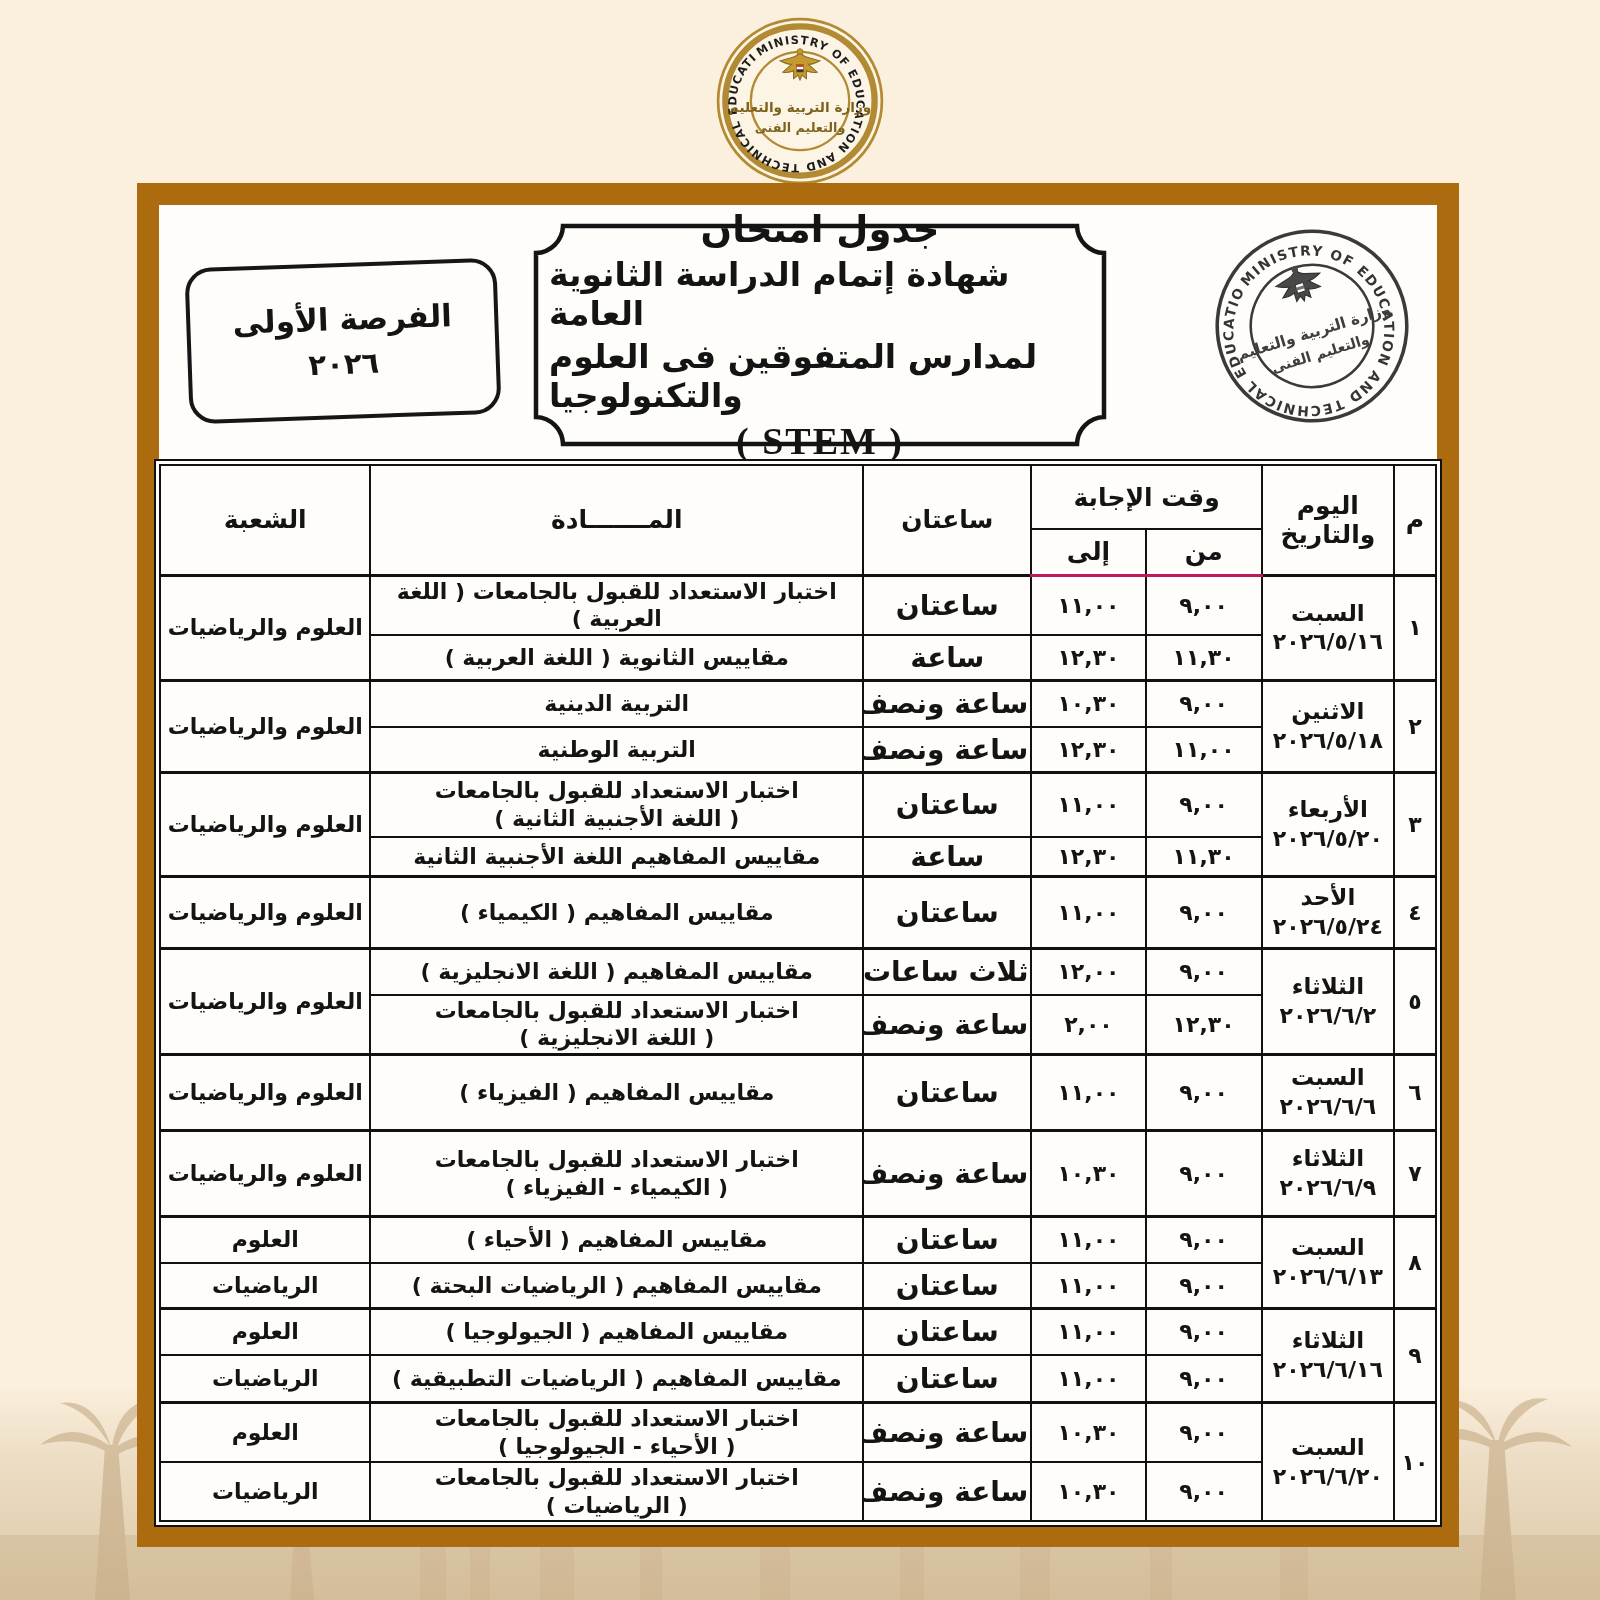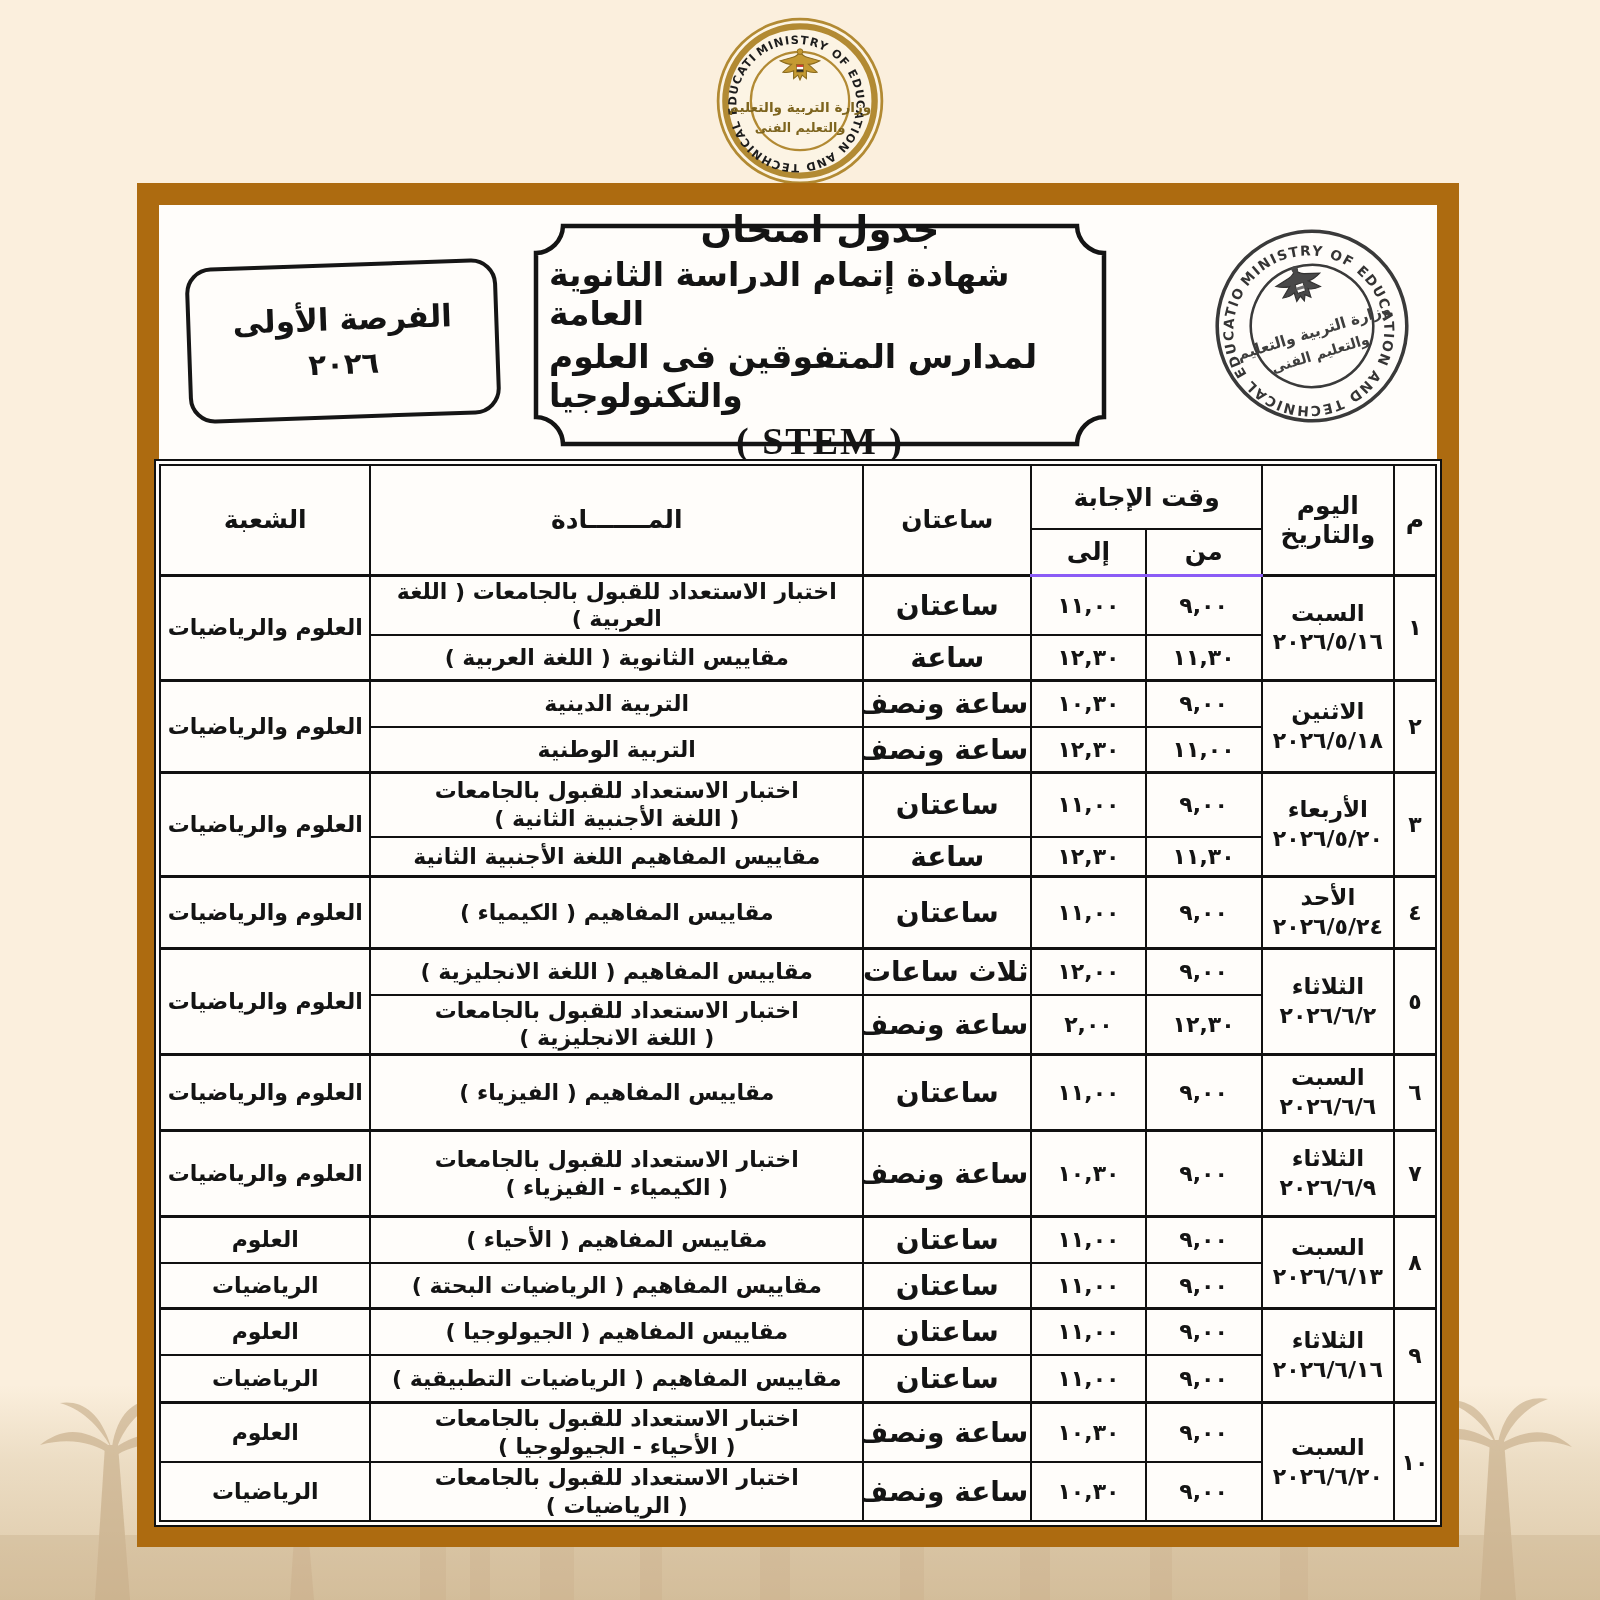--- a/index.html
+++ b/index.html
@@ -65,21 +65,21 @@
     direction:rtl; background:#fffdfa;
   }
   .schedule th, .schedule td {
     border:2px solid #111; text-align:center; vertical-align:middle;
     font-weight:bold; padding:1px 2px; overflow:hidden;
   }
   .schedule thead tr:nth-child(1) { height:64px; }
   .schedule thead tr:nth-child(2) { height:46px; }
   .schedule th { font-size:25px; }
   .schedule tbody tr.band-start td { border-top:3px solid #111; }
-  .schedule thead tr:nth-child(2) th { border-bottom:3px solid #8b5cf6; }
+  .schedule thead tr:nth-child(2) th { border-bottom:3px solid #be185d; }
   td.num   { font-size:22px; }
   td.date  { font-size:22px; line-height:1.3;margin-top:36px; }
   td.date .day { font-size:23px; }
   td.time  { font-size:22px; letter-spacing:1px; }
   td.dur   { font-size:28px; white-space:nowrap; }
   td.subj  { font-size:22px; line-height:1.25; }
   td.branch{ font-size:22px; white-space:nowrap; }
 </style>
 </head>
 <body>

